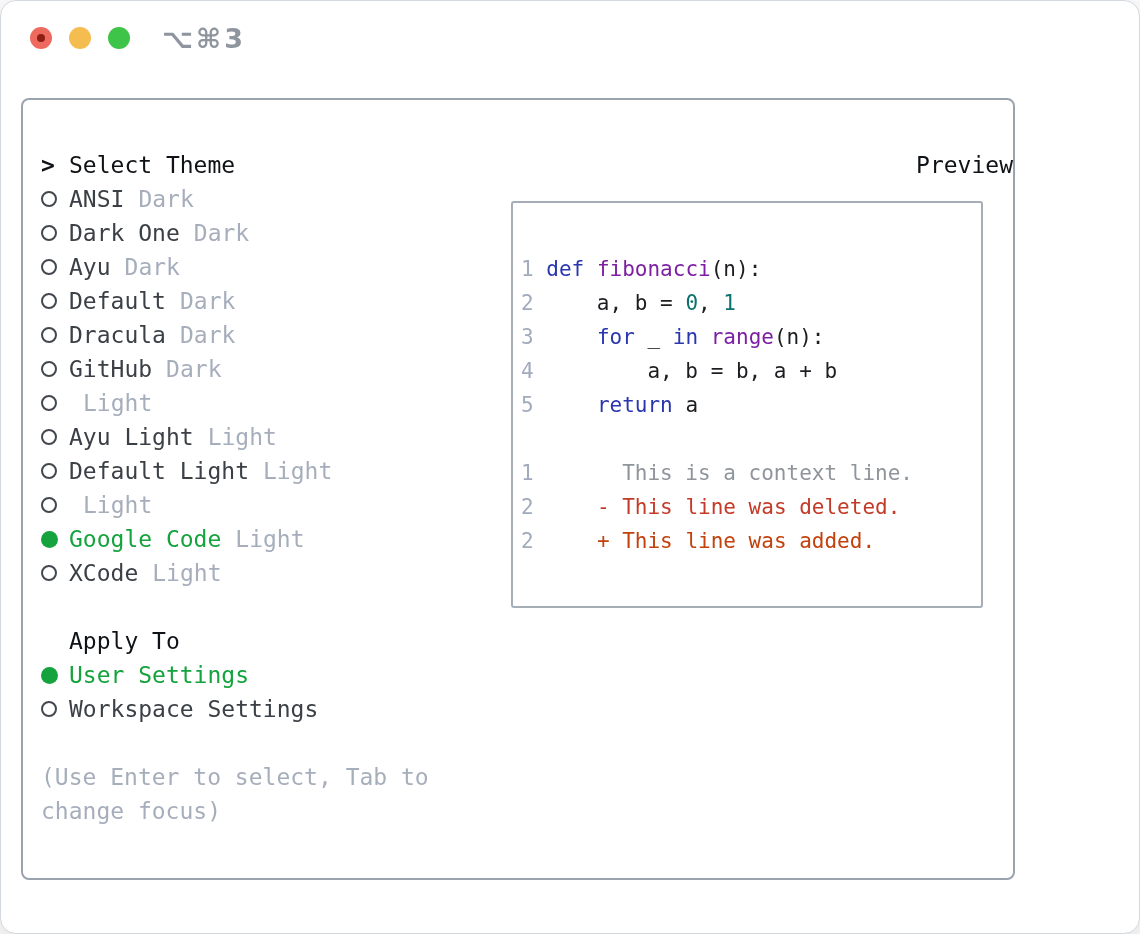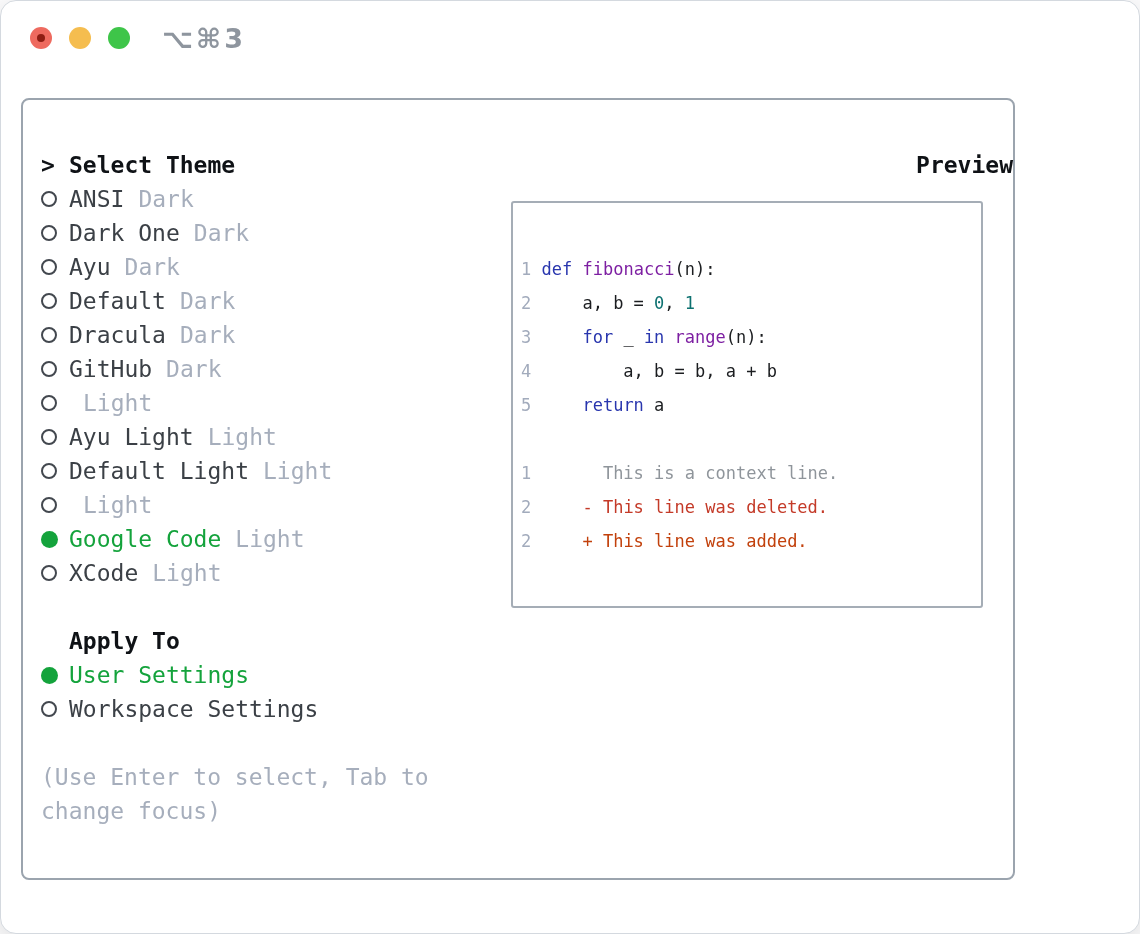--- a/index.html
+++ b/index.html
@@ -22,36 +22,36 @@
   .panel{
     position:absolute;left:20px;top:97px;width:994px;height:782px;box-sizing:border-box;
     border:2px solid #9ba4ae;border-radius:8px;background:#fff;
     display:flex;padding:48px 0 0 18px;font-size:23px;line-height:34px;color:#3b4046;
   }
   .leftcol{width:464px;flex:none;}
   .rightcol{flex:1;min-width:0;}
   .row{display:flex;align-items:center;height:34px;white-space:pre;}
   .marker{width:28px;flex:none;display:flex;align-items:center;}
   .prompt{font-weight:bold;color:#0f1216;}
-  .head{font-weight:bold;color:#0f1216;}
+  .head{font-weight:normal;color:#0f1216;}
   .circle{width:12px;height:12px;border:2.5px solid #43484f;border-radius:50%;box-sizing:content-box;}
   .dot{width:17px;height:17px;background:#14a33c;border-radius:50%;}
   .t-variant{color:#a6aebc;margin-left:14px;}
   .selected-text{color:#14a33c;}
   .spacer{height:34px;}
   .apply-title{padding-left:28px;}
   .help{margin-top:34px;width:402px;color:#a6aebc;white-space:normal;word-wrap:break-word;}
   
   .preview-title{height:34px;line-height:34px;text-align:right;}
   .preview-box{
     margin-top:19px;margin-left:6px;width:472px;height:407px;box-sizing:border-box;
     border:2px solid #a5adb6;border-radius:3px;background:#fff;
     padding:49px 0 0 8px;overflow:hidden;
   }
-  .cline{white-space:pre;height:34px;line-height:34px;font-size:17px;}
+  .cline{white-space:pre;height:34px;line-height:34px;font-size:21px;}
   .lnum{color:#a2abbc;}
   .c-kw{color:#2936ae;}
   .c-fn{color:#7d1fa2;}
   .c-num{color:#0d7170;}
   .c-pl{color:#1b1d20;}
   .c-ctx{color:#8f959b;}
   .c-del{color:#c43a28;margin-top:20px;}
   .c-add{color:#c2410c;}
   .diff-block{margin-top:34px;}
 </style>

